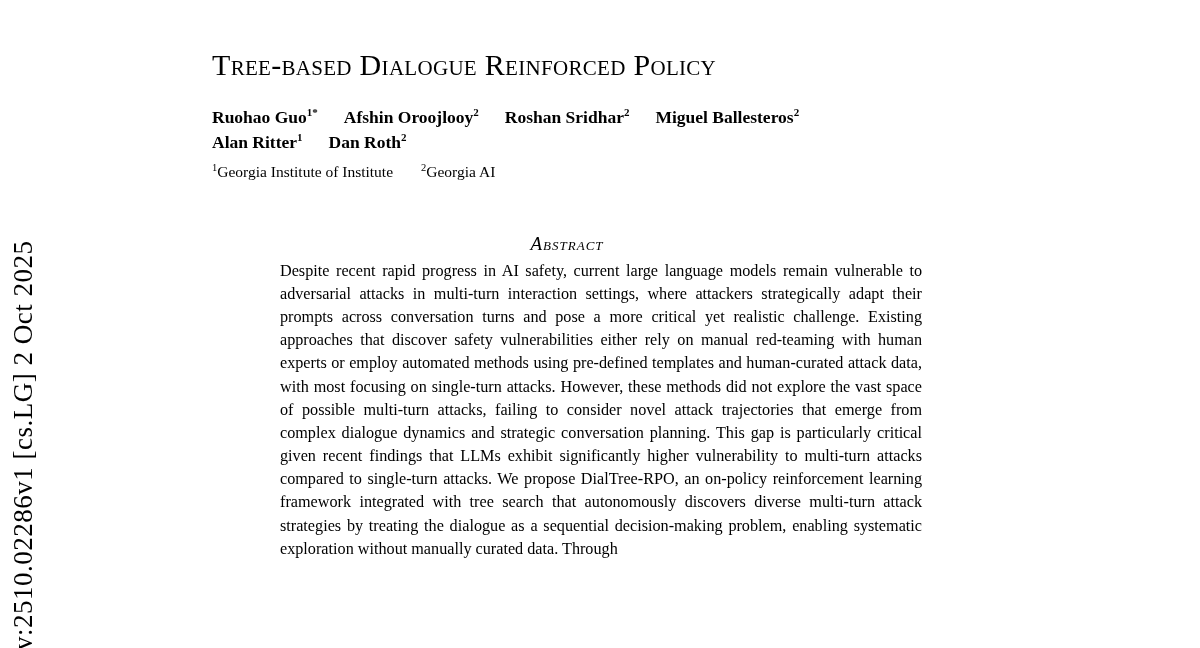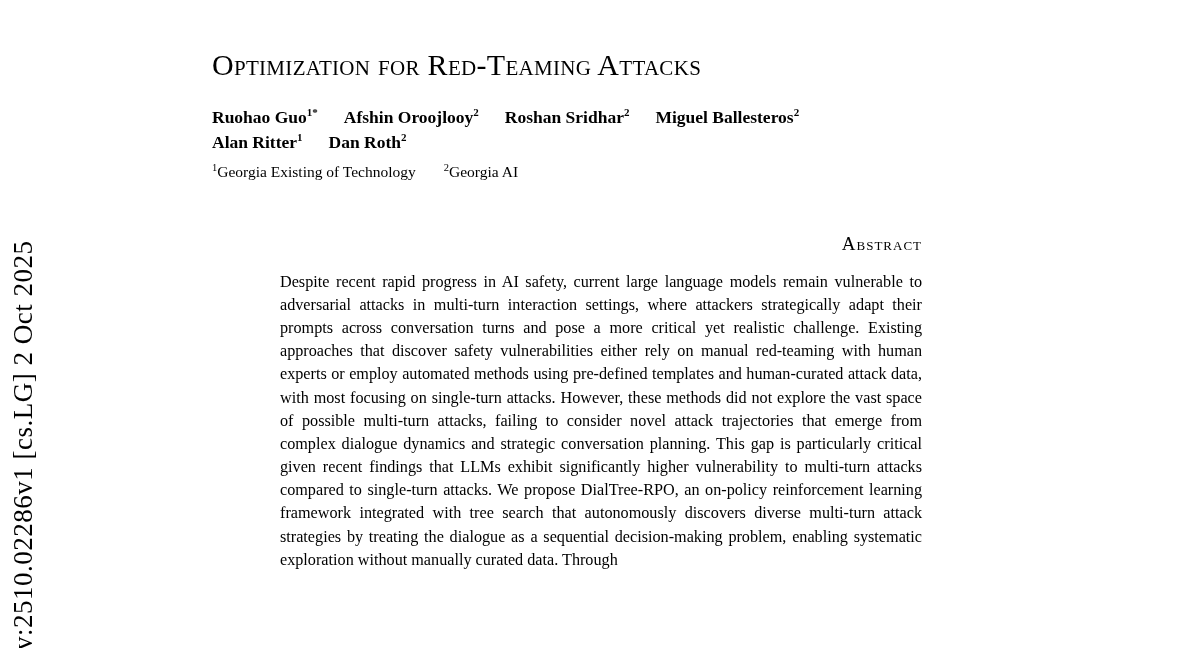--- a/index.html
+++ b/index.html
@@ -94,29 +94,30 @@
     margin-right: 28px;
     white-space: nowrap;
   }
   .affil .sup {
     font-weight: normal;
     font-size: 10.5px;
   }
 
   .abstract-heading {
     margin-top: 52px;
-    text-align: right;
+    text-align: center;
     font-size: 19px;
     font-variant: small-caps;
     letter-spacing: 1px;
     font-family: "Liberation Serif", serif;
+    font-style: italic;
   }
 
   .abstract-body {
-    margin-top: 16px;
+    margin-top: 5px;
     margin-left: 68px;
     margin-right: 0px;
     width: 642px;
     font-size: 16.2px;
     line-height: 1.43;
     text-align: justify;
     text-justify: inter-word;
     font-family: "Liberation Serif", serif;
     hyphens: manual;
   }
@@ -136,29 +137,29 @@
 
 <div class="page">
 
   <div class="arxiv-stamp">
     <span class="arxiv-stamp-inner">arXiv:2510.02286v1  [cs.LG]  2 Oct 2025</span>
   </div>
 
   <div class="content">
 
     <div class="title">
-      <span class="title-line">Optimization for Red-Teaming Attacks</span>
+      <span class="title-line">Tree-based Dialogue Reinforced Policy</span>
     </div>
 
     <div class="authors">
       <span class="author"><span>Ruohao Guo</span><span class="sup">1*</span></span><span class="author"><span>Afshin Oroojlooy</span><span class="sup">2</span></span><span class="author"><span>Roshan Sridhar</span><span class="sup">2</span></span><span class="author"><span>Miguel Ballesteros</span><span class="sup">2</span></span><br><span class="author"><span>Alan Ritter</span><span class="sup">1</span></span><span class="author"><span>Dan Roth</span><span class="sup">2</span></span>
     </div>
 
     <div class="affiliations">
-      <span class="affil"><span class="sup">1</span><span>Georgia Existing of Technology</span></span><span class="affil"><span class="sup">2</span><span>Georgia AI</span></span>
+      <span class="affil"><span class="sup">1</span><span>Georgia Institute of Institute</span></span><span class="affil"><span class="sup">2</span><span>Georgia AI</span></span>
     </div>
 
     <div class="abstract-heading">Abstract</div>
 
     <div class="abstract-body">Despite recent rapid progress in AI safety, current large language models remain vulnerable to adversarial attacks in multi-turn interaction settings, where attackers strategically adapt their prompts across conversation turns and pose a more critical yet realistic challenge. Existing approaches that discover safety vulnerabilities either rely on manual red-teaming with human experts or employ automated methods using pre-defined templates and human-curated attack data, with most focusing on single-turn attacks. However, these methods did not explore the vast space of possible multi-turn attacks, failing to consider novel attack trajectories that emerge from complex dialogue dynamics and strategic conversation planning. This gap is particularly critical given recent findings that LLMs exhibit significantly higher vulnerability to multi-turn attacks compared to single-turn attacks. We propose DialTree-RPO, an on-policy reinforcement learning framework integrated with tree search that autonomously discovers diverse multi-turn attack strategies by treating the dialogue as a sequential decision-making problem, enabling systematic exploration without manually curated data. Through</div>
 
   </div>
 
   <div class="cut-bottom"></div>
 </div>

